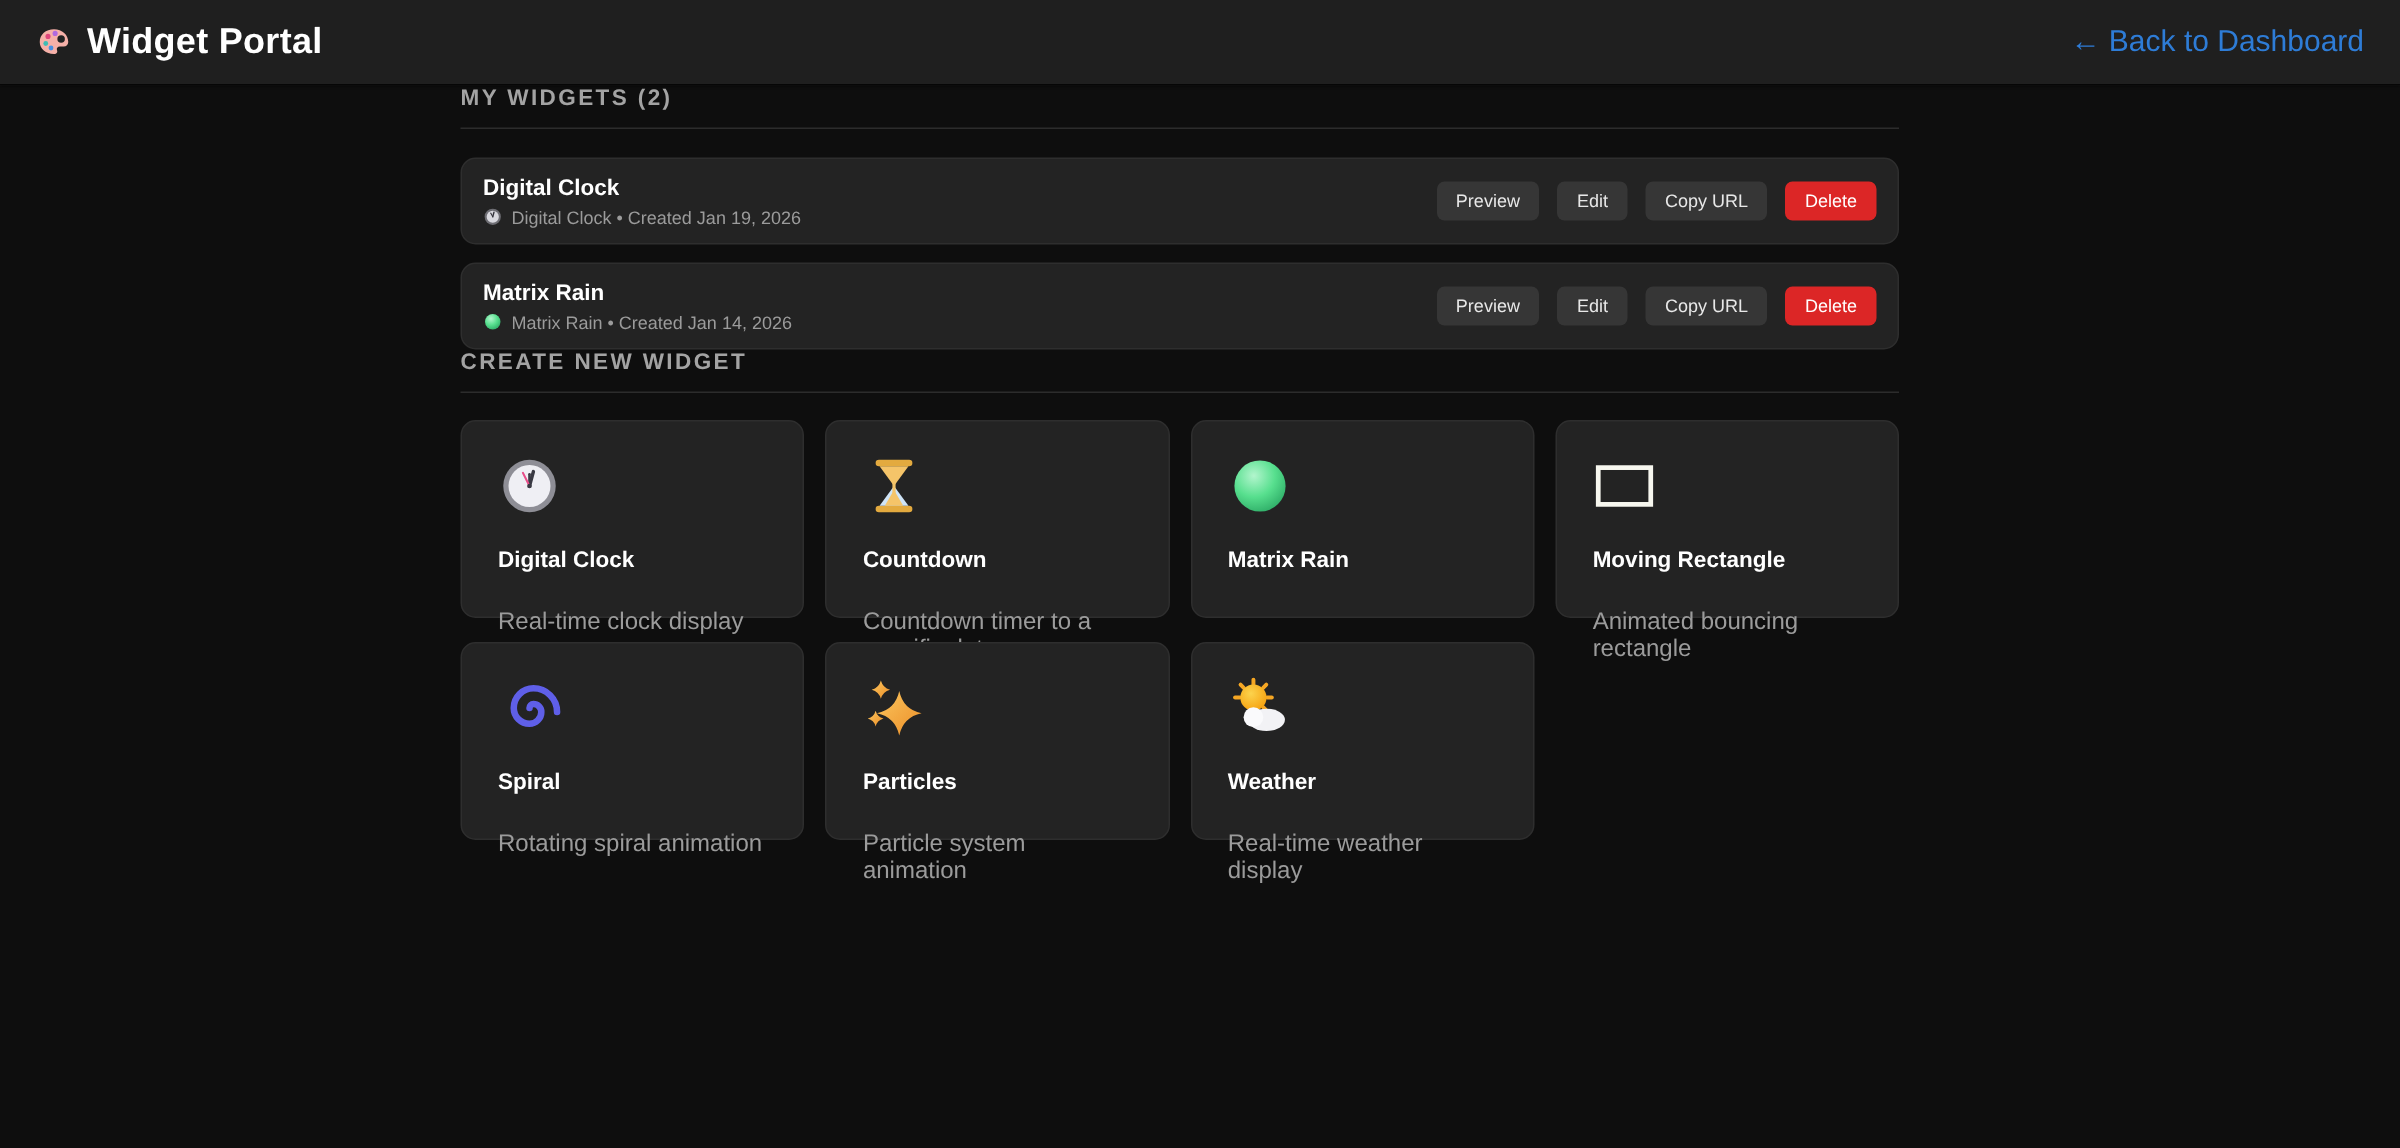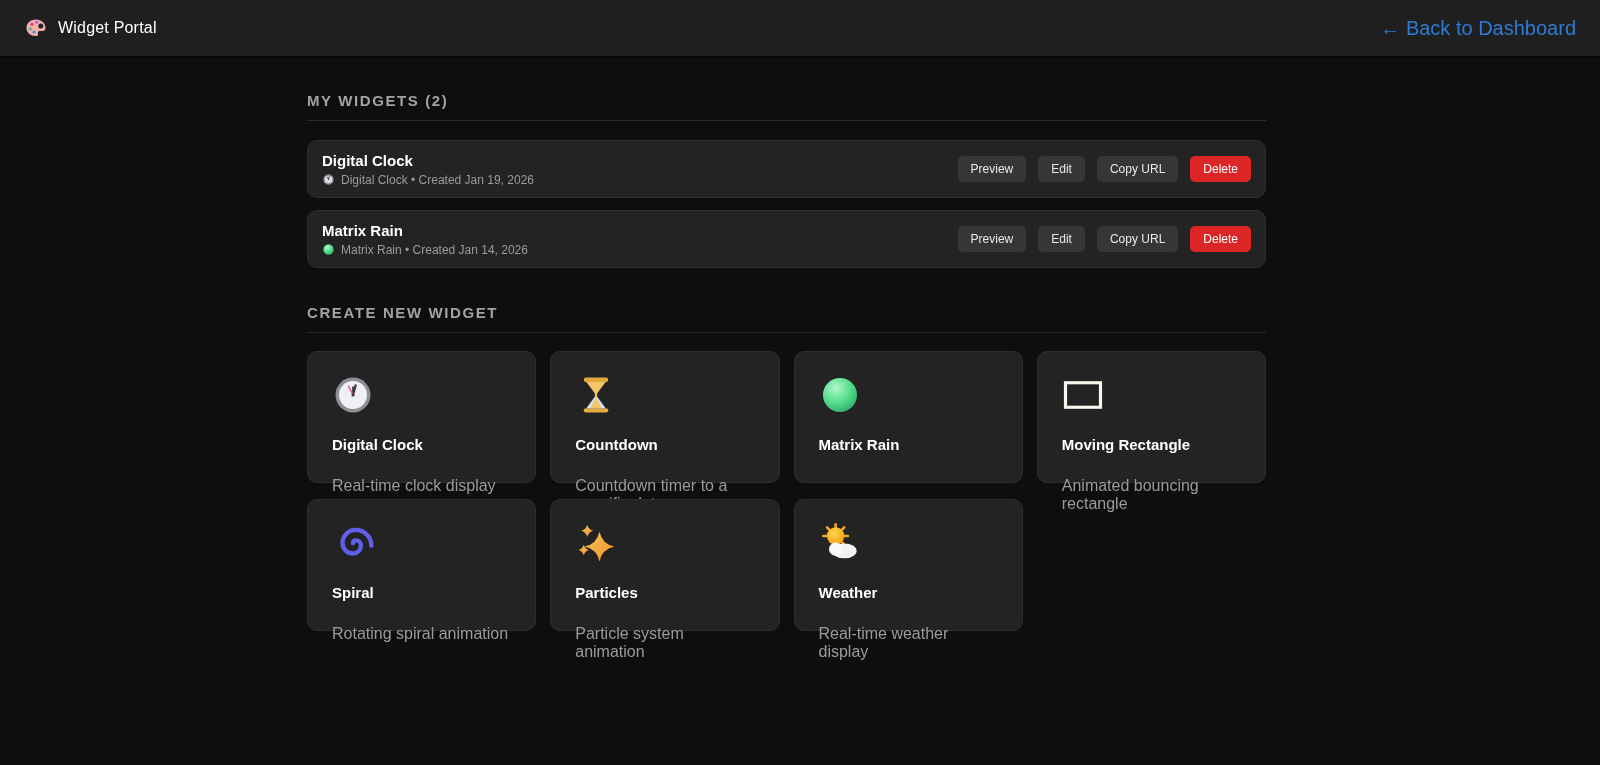--- a/index.html
+++ b/index.html
@@ -10,27 +10,27 @@
     color:#fff;
   }
   
   .app-header {
     height:57px; background:#1f1f1f;
     display:flex; align-items:center; justify-content:space-between;
     padding:0 24px; border-bottom:1px solid #060606;
     box-shadow:0 1px 2px rgba(0,0,0,.5);
   }
   .brand { display:flex; align-items:center; gap:10px; }
-  .brand-title { font-size:16px; font-weight:400; letter-spacing:.2px; }
+  .brand-title { font-size:24px; font-weight:700; letter-spacing:.2px; }
   .back-link { color:#2e7cd6; font-size:20px; text-decoration:none; font-weight:500; }
 
   
   .container { width:959px; margin-left:307px; }
   .section-heading {
-    margin-top:35px; font-size:15px; font-weight:700;
+    font-size:15px; font-weight:700;
     letter-spacing:1.6px; color:#a3a3a3;
   }
   .section-divider { border:none; border-top:1px solid #2c2c2c; margin-top:11px; }
 
   
   .widget-row {
     margin-top:12px; height:58px;
     background:#232323; border:1px solid #2e2e2e; border-radius:10px;
     display:flex; align-items:center; padding:0 14px;
   }
@@ -40,21 +40,21 @@
   .row-meta { display:flex; align-items:center; gap:6px; font-size:12px; color:#9b9b9b; }
   .row-actions { margin-left:auto; display:flex; gap:12px; }
   .btn {
     background:#363636; color:#e8e8e8; border:none; border-radius:5px;
     font-family:"Liberation Sans", sans-serif;
     font-size:12px; padding:7px 13px; cursor:pointer; line-height:1;
   }
   .btn-delete { background:#dc2626; color:#fff; }
 
   
-  .create-heading { margin-top:36px; }
+  .create-heading { }
   .card-grid {
     margin-top:18px;
     display:grid; grid-template-columns:repeat(4,1fr);
     gap:16px 14px;
   }
   .widget-card {
     background:#232323; border:1px solid #2e2e2e; border-radius:10px;
     height:132px; padding:22px 24px; cursor:pointer;
   }
   .card-icon { width:42px; height:42px; display:block; }

